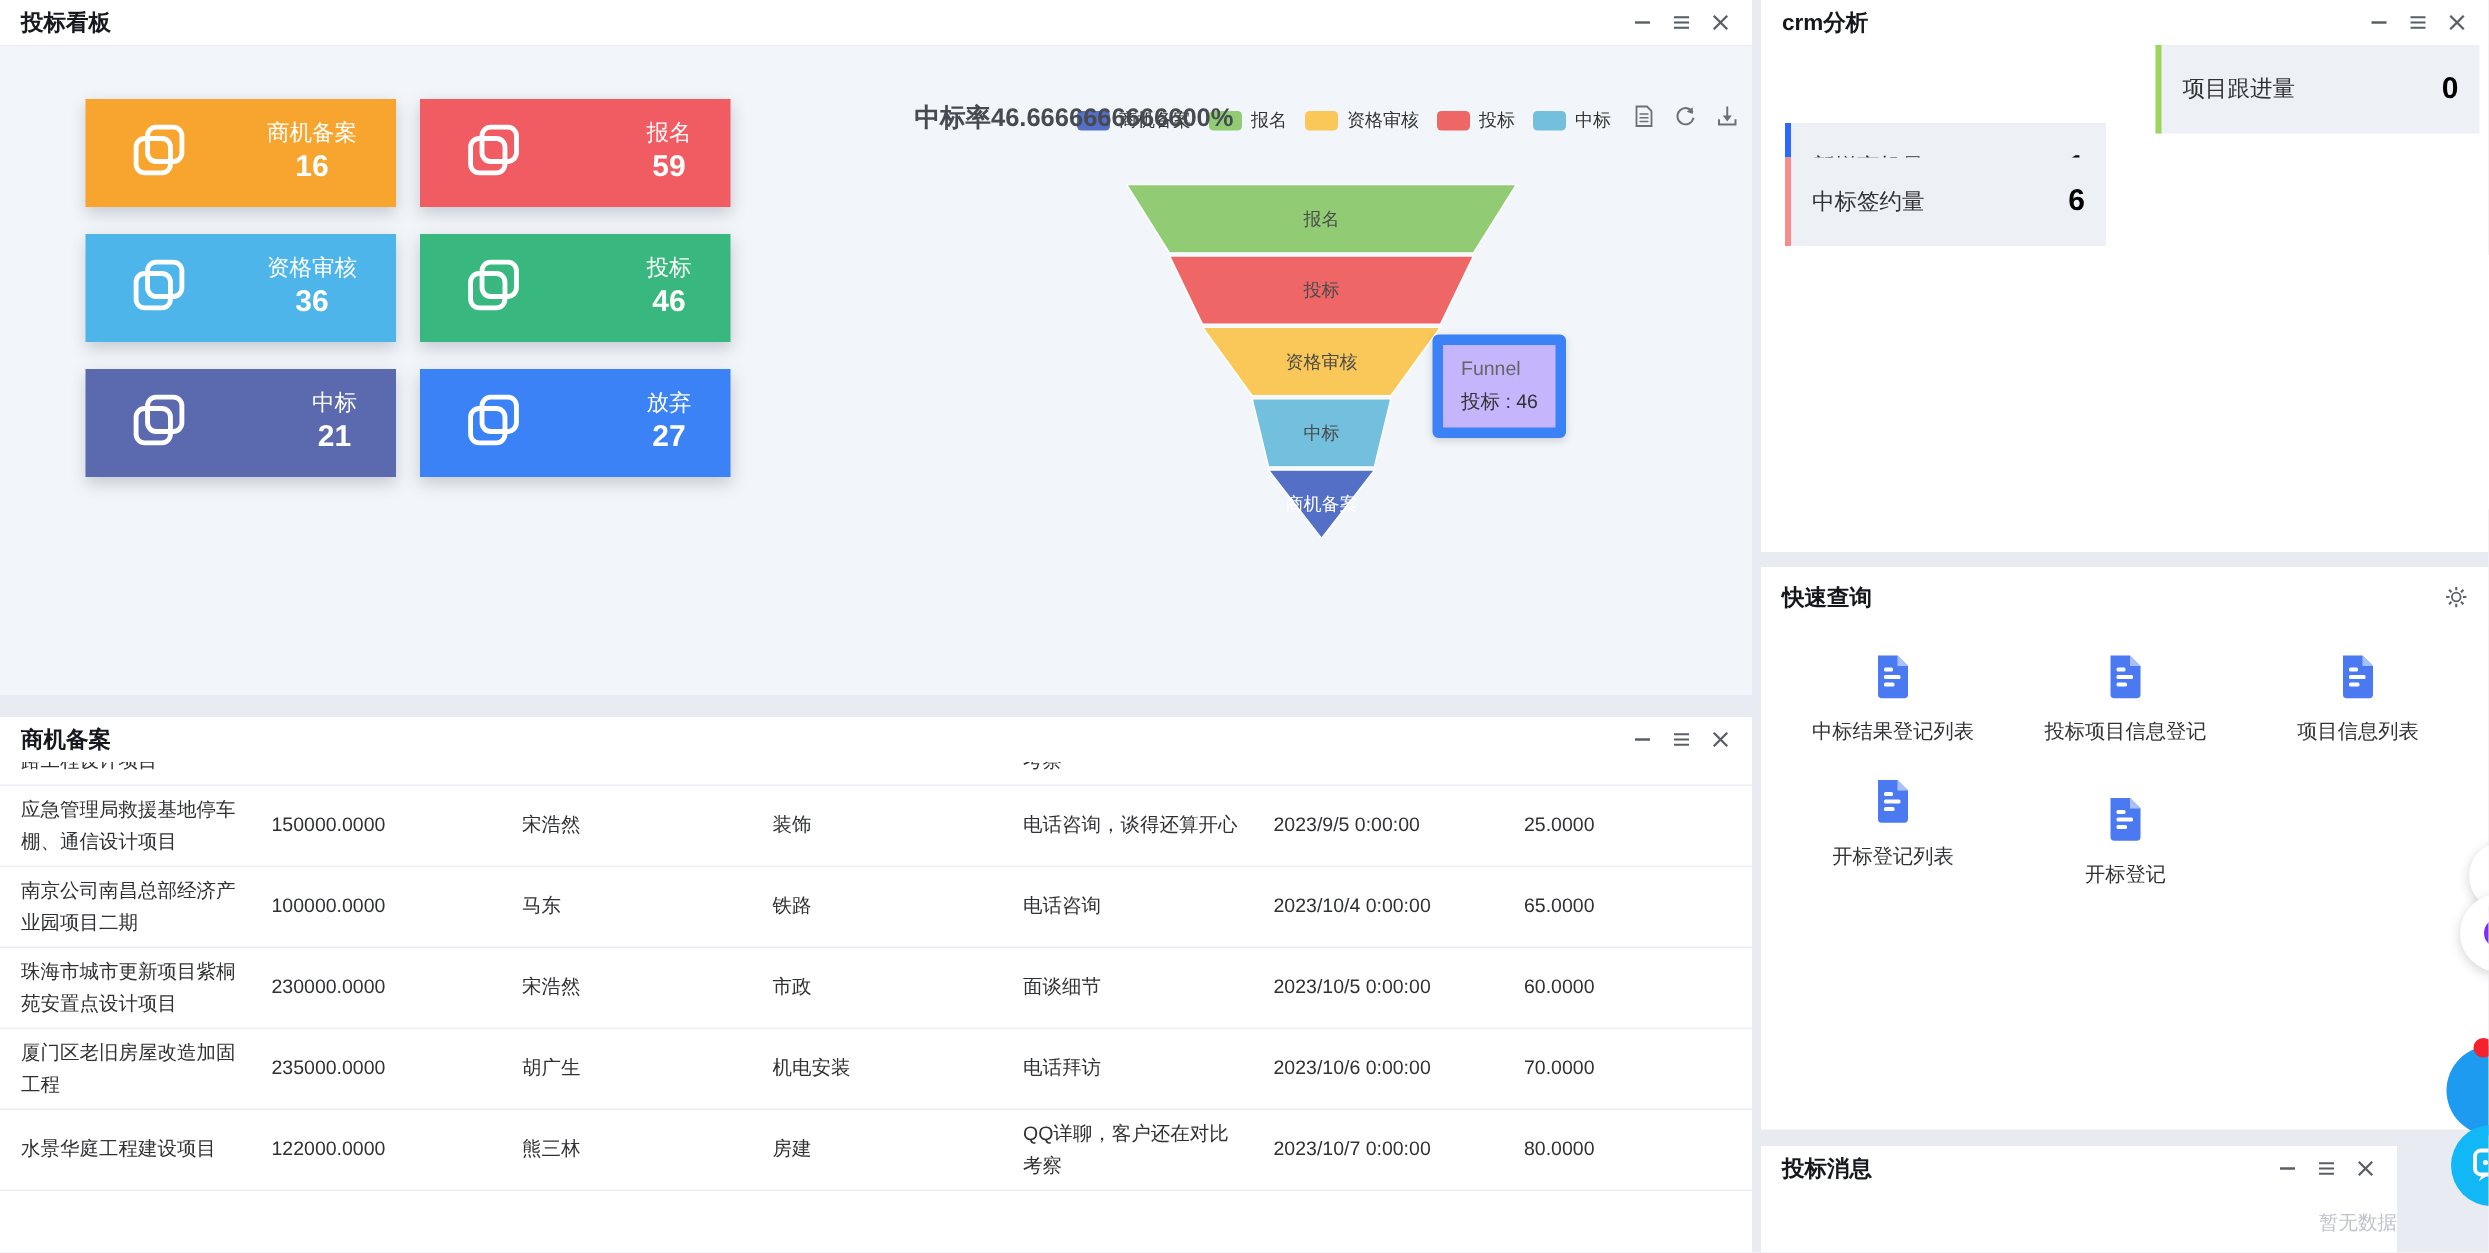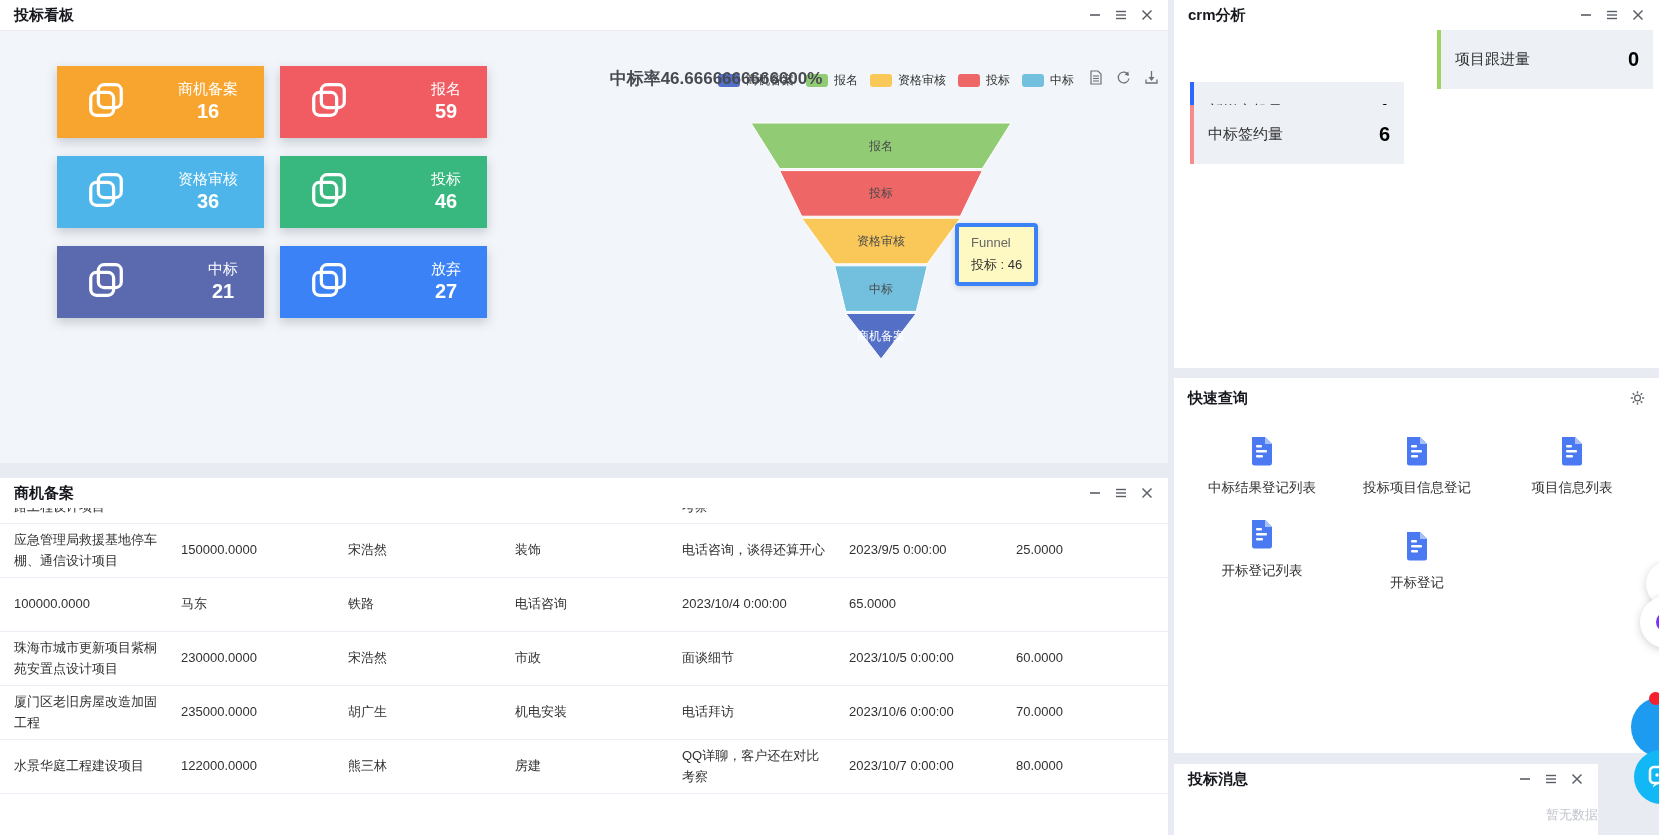--- a/index.html
+++ b/index.html
@@ -22,21 +22,21 @@
   .stat-label{font-size:15px;}
   .stat-value{font-size:20px;font-weight:700;}
   .chart-title{position:absolute;left:566px;top:36px;width:300px;text-align:center;font-size:17px;font-weight:700;color:#474a51;z-index:3;}
   .legend{position:absolute;left:718px;top:41px;display:flex;align-items:center;gap:12px;z-index:2;}
   .legend-item{display:flex;align-items:center;gap:6px;cursor:pointer;}
   .legend-swatch{width:22px;height:13px;border-radius:3px;}
   .legend-label{font-size:12px;color:#333;}
   .toolbox{position:absolute;right:8px;top:38px;display:flex;gap:11px;z-index:3;}
   .toolbox .tool{width:17px;height:17px;cursor:pointer;}
   #funnel-svg{position:absolute;left:0;top:28px;}
-  .tooltip{position:absolute;left:955px;top:192px;background:#fef9c3;border:4px solid #3b82f6;border-radius:4px;padding:8px 12px;box-shadow:0 2px 6px rgba(0,0,0,.15);z-index:4;}
+  .tooltip{position:absolute;left:955px;top:192px;background:#c4b5fd;border:7px solid #3b82f6;border-radius:4px;padding:8px 12px;box-shadow:0 2px 6px rgba(0,0,0,.15);z-index:4;}
   .tooltip-line1{font-size:13px;color:#666;}
   .tooltip-line2{font-size:13px;color:#333;margin-top:6px;}
   
   #p2{left:0;top:478px;width:1168px;height:357px;}
   .tbl-head,.tbl-row,.row-clip-inner{display:grid;grid-template-columns:167px 167px 167px 167px 167px 167px 1fr;align-items:center;padding-left:14px;}
   .tbl-head{height:30px;background:#f6f8fb;color:#909399;font-size:13px;border-bottom:1px solid #ebeef5;}
   .tbl-row{min-height:53px;font-size:13px;color:#303133;border-bottom:1px solid #ebeef5;cursor:pointer;background:#fff;}
   .tbl-row .cell{padding:6px 18px 6px 0;line-height:1.55;}
   .row-clip{height:15px;overflow:hidden;border-bottom:1px solid #ebeef5;}
   .row-clip-inner{transform:translateY(-10px);font-size:13px;color:#303133;}
@@ -260,20 +260,21 @@
     <div class="tbl-row">
       <span class="cell">应急管理局救援基地停车棚、通信设计项目</span>
       <span class="cell">150000.0000</span>
       <span class="cell">宋浩然</span>
       <span class="cell">装饰</span>
       <span class="cell">电话咨询，谈得还算开心</span>
       <span class="cell">2023/9/5 0:00:00</span>
       <span class="cell">25.0000</span>
     </div>
     <div class="tbl-row">
+      <span class="cell">南京公司南昌总部经济产业园项目二期</span>
       <span class="cell">100000.0000</span>
       <span class="cell">马东</span>
       <span class="cell">铁路</span>
       <span class="cell">电话咨询</span>
       <span class="cell">2023/10/4 0:00:00</span>
       <span class="cell">65.0000</span>
     </div>
     <div class="tbl-row">
       <span class="cell">珠海市城市更新项目紫桐苑安置点设计项目</span>
       <span class="cell">230000.0000</span>

